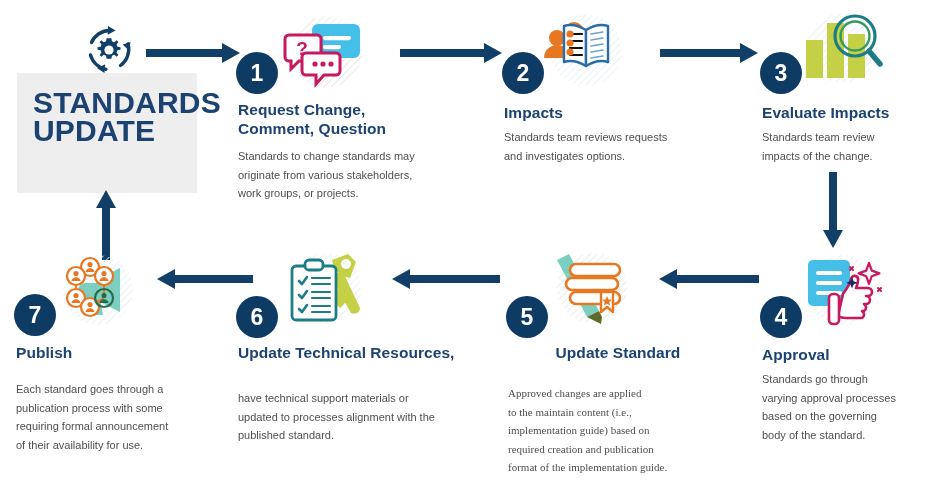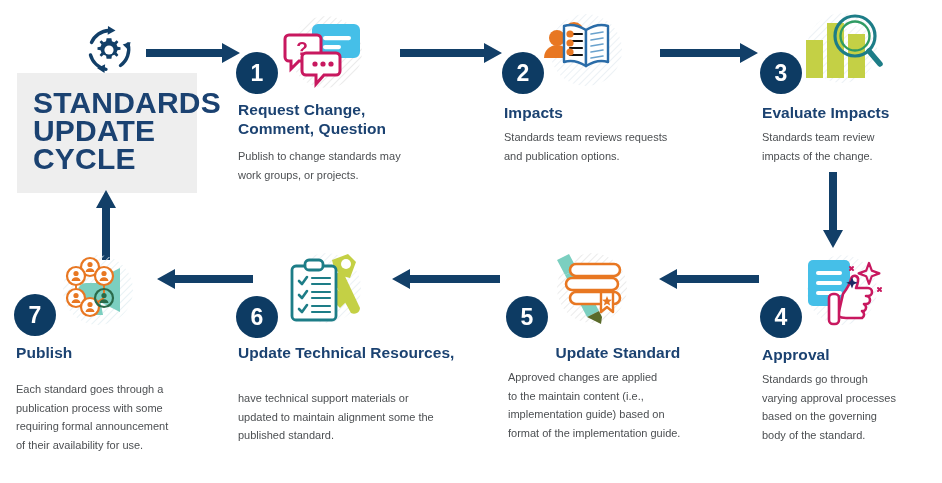--- a/index.html
+++ b/index.html
@@ -108,21 +108,20 @@
     </g>
     <g fill="#123f68">
       <path d="M30 18.2 l2.4 0 .55 3.0 2.35 1.0 2.4 -1.9 1.7 1.7 -1.9 2.4 1.0 2.35 3.0 .55 0 2.4 -3.0 .55 -1.0 2.35 1.9 2.4 -1.7 1.7 -2.4 -1.9 -2.35 1.0 -.55 3.0 -2.4 0 -2.4 0 -.55 -3.0 -2.35 -1.0 -2.4 1.9 -1.7 -1.7 1.9 -2.4 -1.0 -2.35 -3.0 -.55 0 -2.4 3.0 -.55 1.0 -2.35 -1.9 -2.4 1.7 -1.7 2.4 1.9 2.35 -1.0 .55 -3.0 z"></path>
     </g>
     <circle cx="30" cy="30" r="4.6" fill="#ffffff"></circle>
   </svg>
 
   <div class="hub-title">
     <div>STANDARDS</div>
     <div>UPDATE</div>
-    <div>CYCLE</div>
   </div>
 
   <svg class="arrow" style="left:146px; top:42px;" width="96" height="22">
     <path d="M0 7 L76 7 L76 1 L94 11 L76 21 L76 15 L0 15 Z" fill="#123f68"></path>
   </svg>
   <svg class="arrow" style="left:400px; top:42px;" width="104" height="22">
     <path d="M0 7 L84 7 L84 1 L102 11 L84 21 L84 15 L0 15 Z" fill="#123f68"></path>
   </svg>
   <svg class="arrow" style="left:660px; top:42px;" width="100" height="22">
     <path d="M0 7 L80 7 L80 1 L98 11 L80 21 L80 15 L0 15 Z" fill="#123f68"></path>
@@ -163,21 +162,22 @@
       <circle cx="45" cy="52" r="2.6" fill="#c8185f"></circle>
       <circle cx="53" cy="52" r="2.6" fill="#c8185f"></circle>
     </svg>
 
     <div class="step-title" style="left:238px; top:100px; width:200px;">
       <div>Request Change,</div>
       <div>Comment, Question</div>
     </div>
 
     <div class="step-desc" style="left:238px; top:147px; width:250px;">
-      <div>Publish to change standards may</div>
+      <div>Standards to change standards may</div>
+      <div>originate from various stakeholders,</div>
       <div>work groups, or projects.</div>
     </div>
   </div>
 
   <div class="step">
     <div class="step-badge" style="left:502px; top:52px;">2</div>
 
     <svg class="step-icon" style="left:540px; top:10px;" viewBox="0 0 92 80">
       <defs>
         <pattern id="hatch2" width="5" height="5" patternTransform="rotate(45)" patternUnits="userSpaceOnUse">
@@ -208,21 +208,21 @@
       <circle cx="30" cy="33" r="3.6" fill="#e87722"></circle>
       <circle cx="30" cy="42" r="3.6" fill="#e87722"></circle>
     </svg>
 
     <div class="step-title" style="left:504px; top:103px; width:200px;">
       <div>Impacts</div>
     </div>
 
     <div class="step-desc" style="left:504px; top:128px; width:240px;">
       <div>Standards team reviews requests</div>
-      <div>and publication options.</div>
+      <div>and investigates options.</div>
     </div>
   </div>
 
   <div class="step">
     <div class="step-badge" style="left:760px; top:52px;">3</div>
 
     <svg class="step-icon" style="left:796px; top:8px;" viewBox="0 0 92 80">
       <defs>
         <pattern id="hatch3" width="5" height="5" patternTransform="rotate(45)" patternUnits="userSpaceOnUse">
           <line x1="0" y1="0" x2="0" y2="5" stroke="#e8eef3" stroke-width="1.6"></line>
@@ -305,24 +305,25 @@
         <path d="M30 44 h38 a6 6 0 0 1 0 12 h-38 a6 6 0 0 1 0 -12 z"></path>
       </g>
       <path d="M55 44 h12 v20 l-6 -5 -6 5 z" fill="#ffffff" stroke="#e87722" stroke-width="2.4" stroke-linejoin="round"></path>
       <path d="M61 48 l1.4 3.4 3.6 .3 -2.8 2.4 .9 3.5 -3.1 -1.9 -3.1 1.9 .9 -3.5 -2.8 -2.4 3.6 -.3 z" fill="#e87722"></path>
     </svg>
 
     <div class="step-title" style="left:508px; top:343px; width:220px;text-align:center;">
       <div>Update Standard</div>
     </div>
 
-    <div class="step-desc" style="left:508px; top:368px; width:230px;">
+    <div class="step-desc" style="left:508px; top:384px; width:230px;font-family:Liberation Serif, serif;">
       <div>Approved changes are applied</div>
       <div>to the maintain content (i.e.,</div>
       <div>implementation guide) based on</div>
+      <div>required creation and publication</div>
       <div>format of the implementation guide.</div>
     </div>
   </div>
 
   <div class="step">
     <div class="step-badge" style="left:236px; top:296px;">6</div>
 
     <svg class="step-icon" style="left:280px; top:248px;" viewBox="0 0 92 80">
       <defs>
         <pattern id="hatch6" width="5" height="5" patternTransform="rotate(45)" patternUnits="userSpaceOnUse">
@@ -350,21 +351,21 @@
         <line x1="32" y1="64" x2="50" y2="64"></line>
       </g>
     </svg>
 
     <div class="step-title" style="left:238px; top:343px; width:260px;">
       <div>Update Technical Resources,</div>
     </div>
 
     <div class="step-desc" style="left:238px; top:389px; width:262px;">
       <div>have technical support materials or</div>
-      <div>updated to maintain alignment some the</div>
+      <div>updated to processes alignment with the</div>
       <div>published standard.</div>
     </div>
   </div>
 
   <div class="step">
     <div class="step-badge" style="left:14px; top:294px;">7</div>
 
     <svg class="step-icon" style="left:52px; top:250px;" viewBox="0 0 92 80">
       <defs>
         <pattern id="hatch7" width="5" height="5" patternTransform="rotate(45)" patternUnits="userSpaceOnUse">

